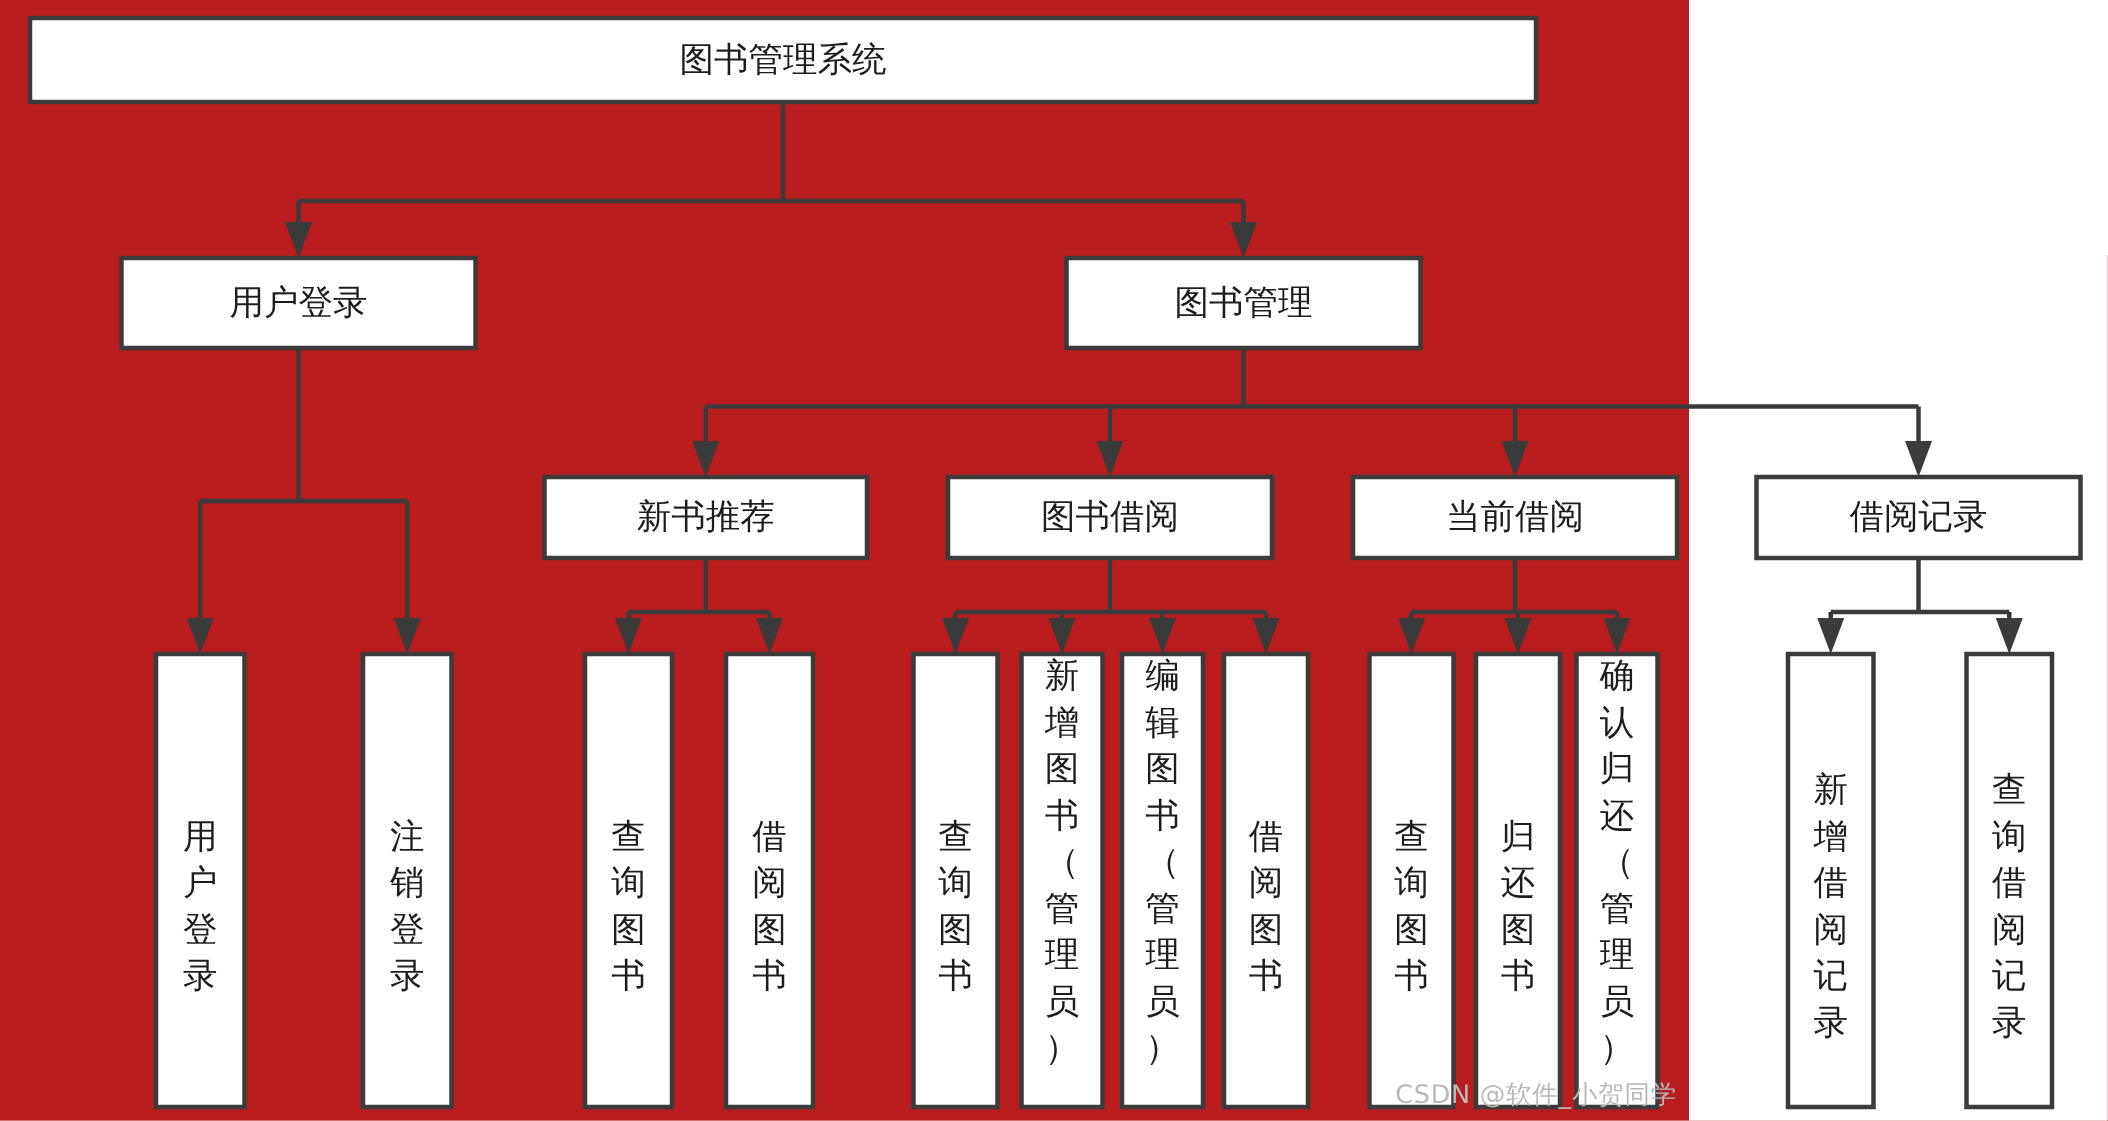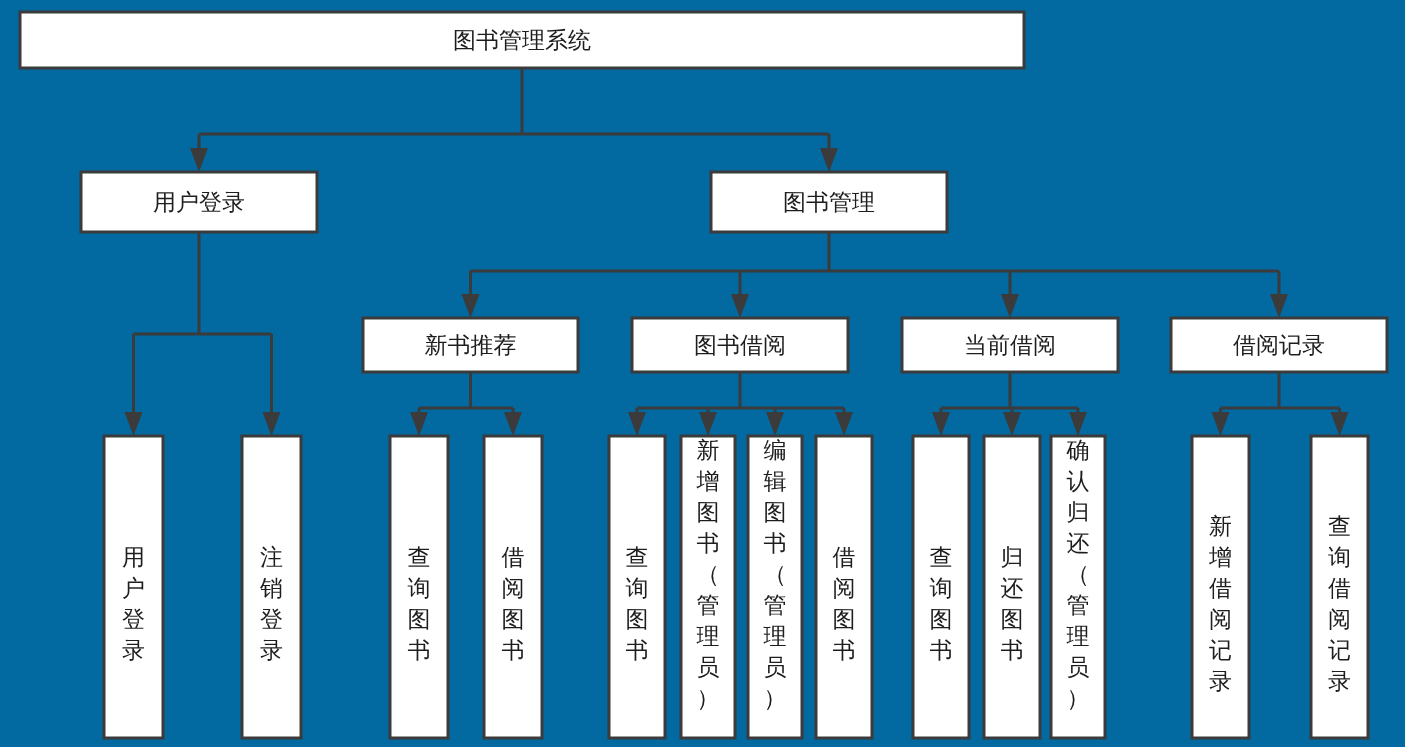--- a/index.html
+++ b/index.html
@@ -9,23 +9,23 @@
     background: #ffffff;
   }
   body {
     width: 1405px;
     height: 747px;
     font-family: "DejaVu Sans", "Liberation Sans", sans-serif;
     overflow: hidden;
   }
   #diagram-root {
     position: relative;
-    width: 1405px;
+    width: 1126px;
     height: 747px;
-    background: #0369a1;
+    background: #b91c1c;
   }
   svg.diagram-canvas {
     position: absolute;
     left: 0;
     top: 0;
     width: 1405px;
     height: 747px;
     display: block;
   }
   .node-box {
@@ -203,13 +203,14 @@
         <g>
           <rect x="1192" y="436" width="57" height="302" class="node-box"></rect>
           <text x="1220.5" class="node-label-v"><tspan x="1220.5" y="534">新</tspan><tspan x="1220.5" y="565">增</tspan><tspan x="1220.5" y="596">借</tspan><tspan x="1220.5" y="627">阅</tspan><tspan x="1220.5" y="658">记</tspan><tspan x="1220.5" y="689">录</tspan></text>
         </g>
         <g>
           <rect x="1311" y="436" width="57" height="302" class="node-box"></rect>
           <text x="1339.5" class="node-label-v"><tspan x="1339.5" y="534">查</tspan><tspan x="1339.5" y="565">询</tspan><tspan x="1339.5" y="596">借</tspan><tspan x="1339.5" y="627">阅</tspan><tspan x="1339.5" y="658">记</tspan><tspan x="1339.5" y="689">录</tspan></text>
         </g>
       </g>
   </svg>
+  <div class="watermark-text">CSDN @软件_小贺同学</div>
 </div>
 
 </body></html>

